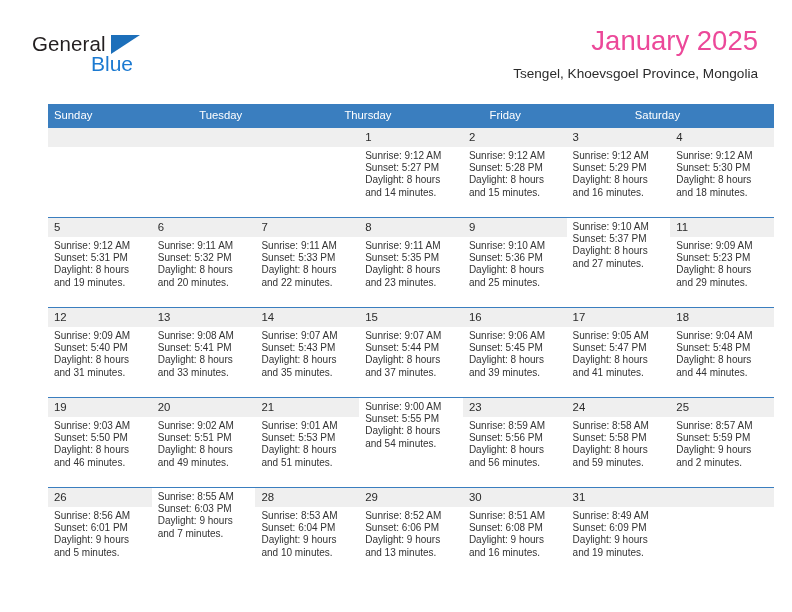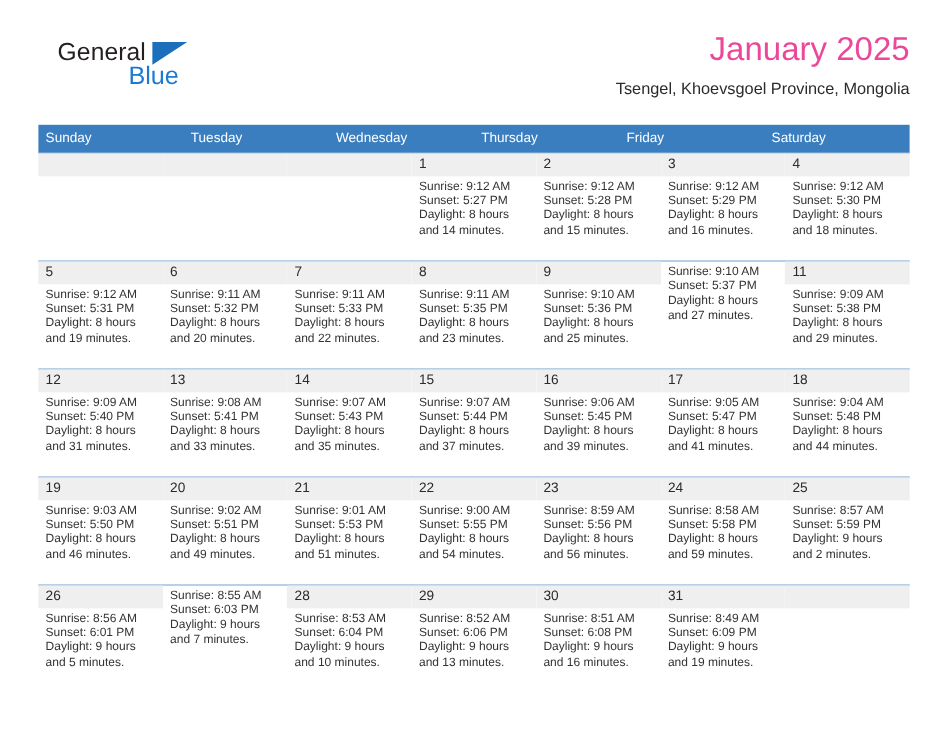--- a/index.html
+++ b/index.html
@@ -24,21 +24,21 @@
   
   .header {
     position: absolute;
     left: 32px;
     top: 24px;
     right: 34px;
     height: 72px;
   }
   .brand {
     position: absolute;
-    left: 16px;
+    left: 0;
     top: 8px;
     width: 150px;
     height: 52px;
     text-align: center;
   }
   .brand-general {
     position: absolute;
     left: 0;
     top: 0;
     font-size: 20.5px;
@@ -79,21 +79,21 @@
     margin-top: 7px;
     font-size: 13.6px;
     color: #2b2b2b;
     line-height: 18px;
     white-space: nowrap;
   }
 
   
   .calendar {
     position: absolute;
-    left: 32px;
+    left: 48px;
     top: 104px;
     width: 726px;
   }
   .weekday-row {
     display: flex;
     background: #3a7ebf;
   }
   .weekday {
     flex: 1 1 0;
     box-sizing: border-box;
@@ -158,21 +158,20 @@
       <div class="cal-subtitle">Tsengel, Khoevsgoel Province, Mongolia</div>
     </div>
 
   </div>
 
   <div class="calendar">
 
     <div class="weekday-row">
       <div class="weekday">Sunday</div>
       <div class="weekday">Tuesday</div>
-      <div class="weekday">Wednesday</div>
       <div class="weekday">Thursday</div>
       <div class="weekday">Friday</div>
       <div class="weekday">Saturday</div>
     </div>
 
     <div class="week-row">
       <div class="day-cell empty">
         <div class="day-number"></div>
         <div class="day-info">
           <div></div>
@@ -288,21 +287,21 @@
           <div>Sunrise: 9:10 AM</div>
           <div>Sunset: 5:37 PM</div>
           <div>Daylight: 8 hours</div>
           <div>and 27 minutes.</div>
         </div>
       </div>
       <div class="day-cell">
         <div class="day-number">11</div>
         <div class="day-info">
           <div>Sunrise: 9:09 AM</div>
-          <div>Sunset: 5:38 PM</div>
+          <div>Sunset: 5:23 PM</div>
           <div>Daylight: 8 hours</div>
           <div>and 29 minutes.</div>
         </div>
       </div>
     </div>
 
     <div class="week-row">
       <div class="day-cell">
         <div class="day-number">12</div>
         <div class="day-info">
@@ -390,21 +389,20 @@
       <div class="day-cell">
         <div class="day-number">21</div>
         <div class="day-info">
           <div>Sunrise: 9:01 AM</div>
           <div>Sunset: 5:53 PM</div>
           <div>Daylight: 8 hours</div>
           <div>and 51 minutes.</div>
         </div>
       </div>
       <div class="day-cell">
-        <div class="day-number">22</div>
         <div class="day-info">
           <div>Sunrise: 9:00 AM</div>
           <div>Sunset: 5:55 PM</div>
           <div>Daylight: 8 hours</div>
           <div>and 54 minutes.</div>
         </div>
       </div>
       <div class="day-cell">
         <div class="day-number">23</div>
         <div class="day-info">

